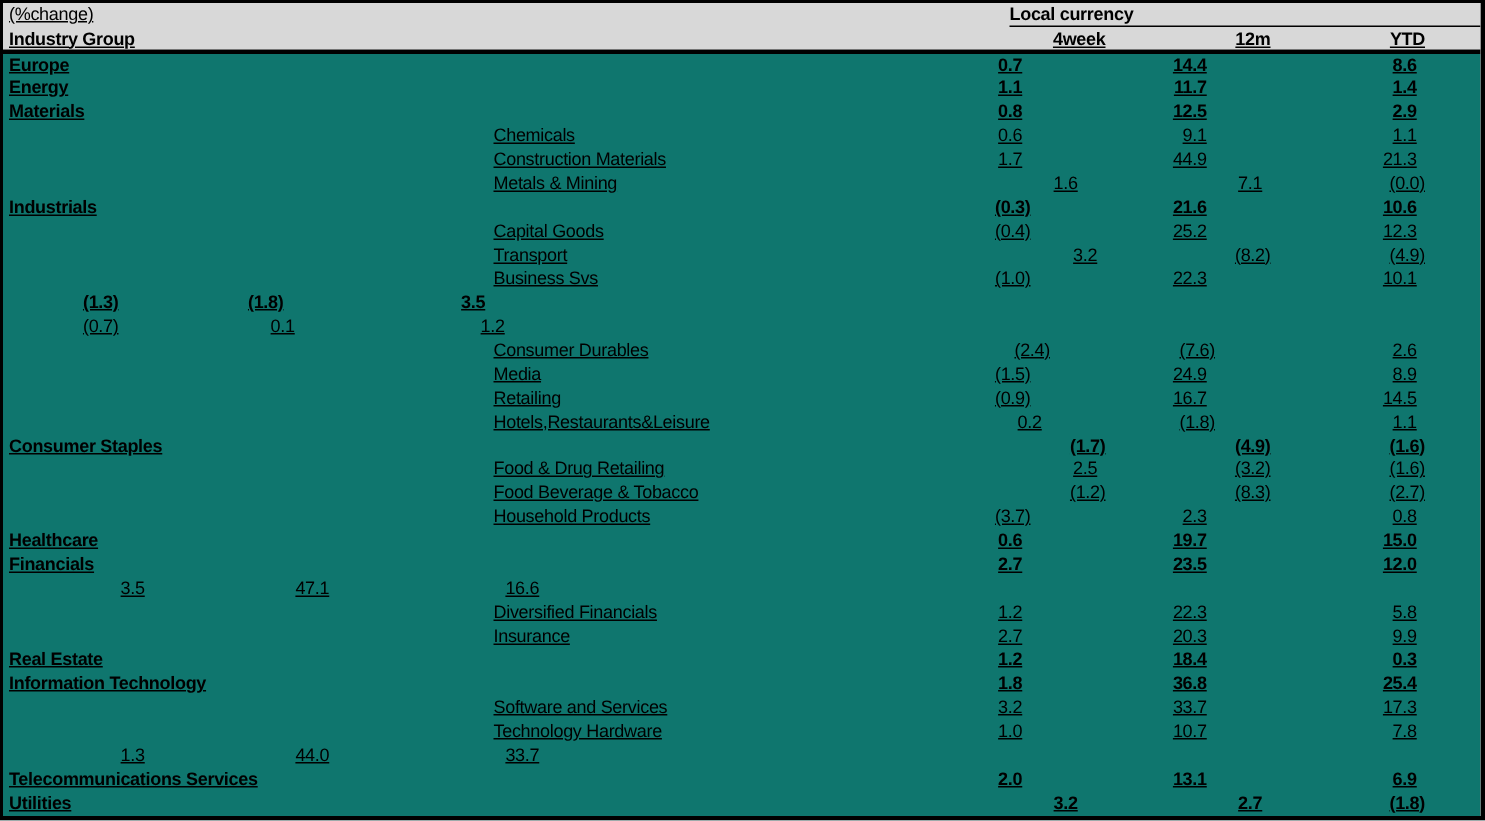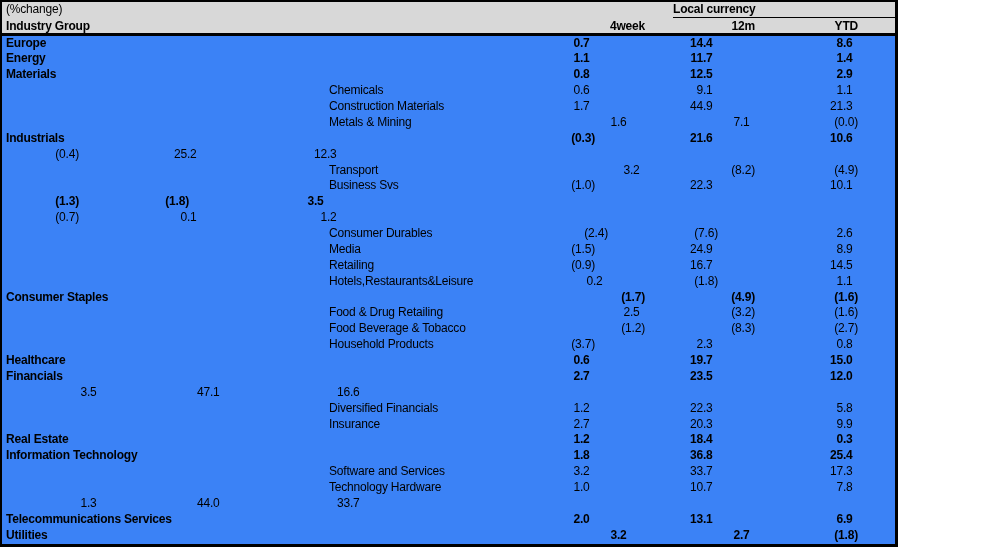--- a/index.html
+++ b/index.html
@@ -5,28 +5,29 @@
   * { margin: 0; padding: 0; box-sizing: border-box; }
   html, body { background: #ffffff; }
   body {
     font-family: "Liberation Sans", "DejaVu Sans", sans-serif;
     font-size: 12px;
     color: #000;
     letter-spacing: -0.2px;
   }
   .table-wrap {
     position: relative;
-    width: 898px;
+    width: 990px;
     height: 547px;
     border-top: 2px solid #000;
     border-left: 2px solid #000;
     border-right: 3px solid #000;
     border-bottom: 3px solid #000;
     background: #fff;
     overflow: hidden;
+    text-decoration: underline;
   }
   .thead {
     background: #d8d8d8;
     height: 31px;
   }
   .hrow1 {
     position: relative;
     height: 15.5px;
     line-height: 15.5px;
   }
@@ -59,21 +60,21 @@
     text-align: right;
     white-space: nowrap;
   }
   .c1 { width: 100px; padding-right: 23px; }
   .c2 { width: 100px; padding-right: 13px; }
   .c3 { width: 127px; padding-right: 37px; }
   .head-sep {
     height: 2.5px;
     background: #000;
   }
-  .tbody { background: #3b82f6; }
+  .tbody { background: #0f766e; }
   .row {
     display: flex;
     height: 15.875px;
     line-height: 15.875px;
   }
   .row.group .label-col,
   .row.group .num { font-weight: bold; }
   .row.sub .label-col { padding-left: 327px; }
   
   .num.pp { padding-right: 0; }
@@ -138,20 +139,21 @@
         <div class="num c2 pp">7.1</div>
         <div class="num c3">(0.0)</div>
       </div>
       <div class="row group">
         <div class="label-col">Industrials</div>
         <div class="num c1">(0.3)</div>
         <div class="num c2 pp">21.6</div>
         <div class="num c3 pp">10.6</div>
       </div>
       <div class="row sub">
+        <div class="label-col">Capital Goods</div>
         <div class="num c1">(0.4)</div>
         <div class="num c2 pp">25.2</div>
         <div class="num c3 pp">12.3</div>
       </div>
       <div class="row sub">
         <div class="label-col">Transport</div>
         <div class="num c1 pp">3.2</div>
         <div class="num c2">(8.2)</div>
         <div class="num c3">(4.9)</div>
       </div>

